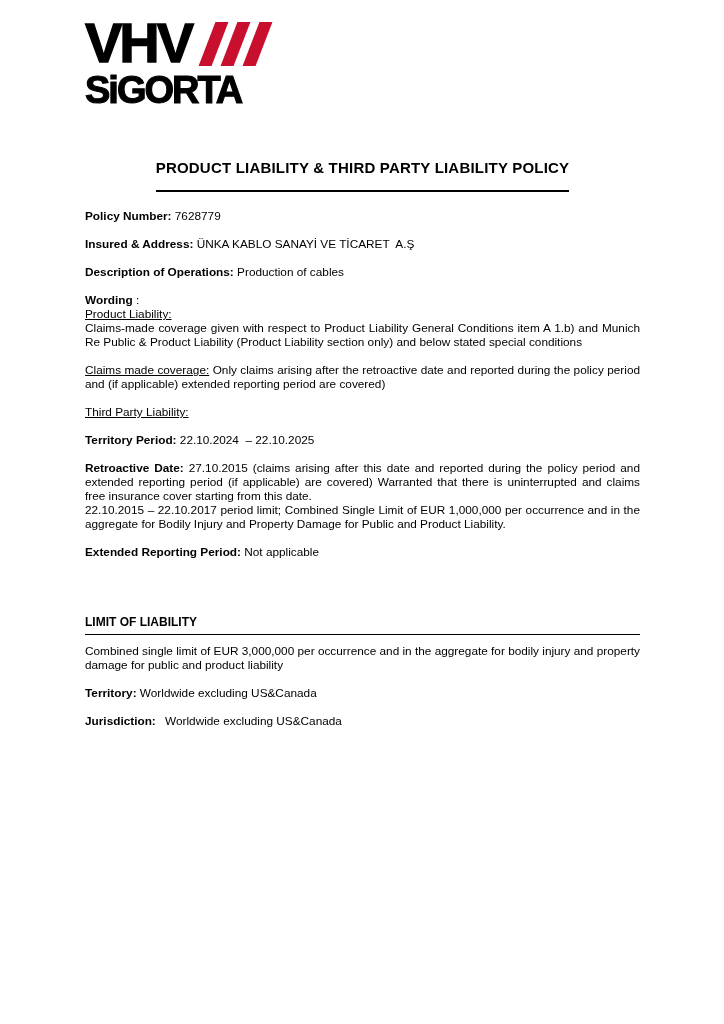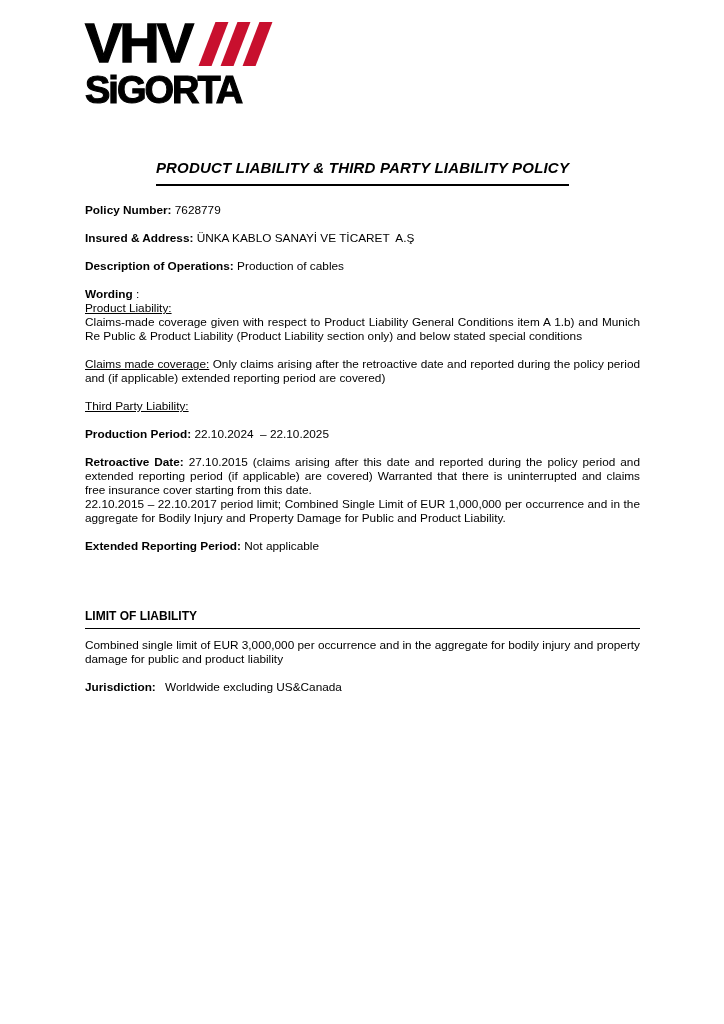--- a/index.html
+++ b/index.html
@@ -39,23 +39,22 @@
 
   
   .title {
     margin: 50px 0 0 0;
     text-align: center;
     font-size: 15px; font-weight: bold;
   }
   .title-inner {
     display: inline-block;
     border-bottom: 2px solid #000;
-    padding-bottom: 8px;
+    padding-bottom: 14px;
     letter-spacing: 0.2px;
-    font-style: italic;
   }
 
   
   .line {
     margin: 0;
     font-size: 11.8px;
     line-height: 14px;
   }
   .para { text-align: justify; }
   .gap1 { margin-top: 14px; }      
@@ -123,38 +122,42 @@
   <p class="line para gap1">
     <span class="u">Claims made coverage:</span>
     <span>Only claims arising after the retroactive date and reported during the policy period and (if applicable) extended reporting period are covered)</span>
   </p>
 
   <p class="line gap1">
     <span class="u">Third Party Liability:</span>
   </p>
 
   <p class="line gap1">
-    <span class="b">Production Period:</span>
+    <span class="b">Territory Period:</span>
     <span class="val-pre">22.10.2024  – 22.10.2025</span>
   </p>
 
   <p class="line para gap1">
     <span class="b">Retroactive Date:</span>
     <span>27.10.2015 (claims arising after this date and reported during the policy period and extended reporting period (if applicable) are covered) Warranted that there is uninterrupted and claims free insurance cover starting from this date.</span>
     <span class="block">22.10.2015 – 22.10.2017 period limit; Combined Single Limit of EUR 1,000,000 per occurrence and in the aggregate for Bodily Injury and Property Damage for Public and Product Liability.</span>
   </p>
 
   <p class="line gap1">
     <span class="b">Extended Reporting Period:</span>
     <span>Not applicable</span>
   </p>
 
   <h2 class="section-heading">LIMIT OF LIABILITY</h2>
 
   <p class="line para after-heading">Combined single limit of EUR 3,000,000 per occurrence and in the aggregate for bodily injury and property damage for public and product liability</p>
 
+  <p class="line gap1">
+    <span class="b">Territory:</span>
+    <span>Worldwide excluding US&amp;Canada</span>
+  </p>
 
   <p class="line gap1">
     <span class="b">Jurisdiction:</span>
     <span class="gap-left">Worldwide excluding US&amp;Canada</span>
   </p>
 
 </div>
 
 </body></html>

